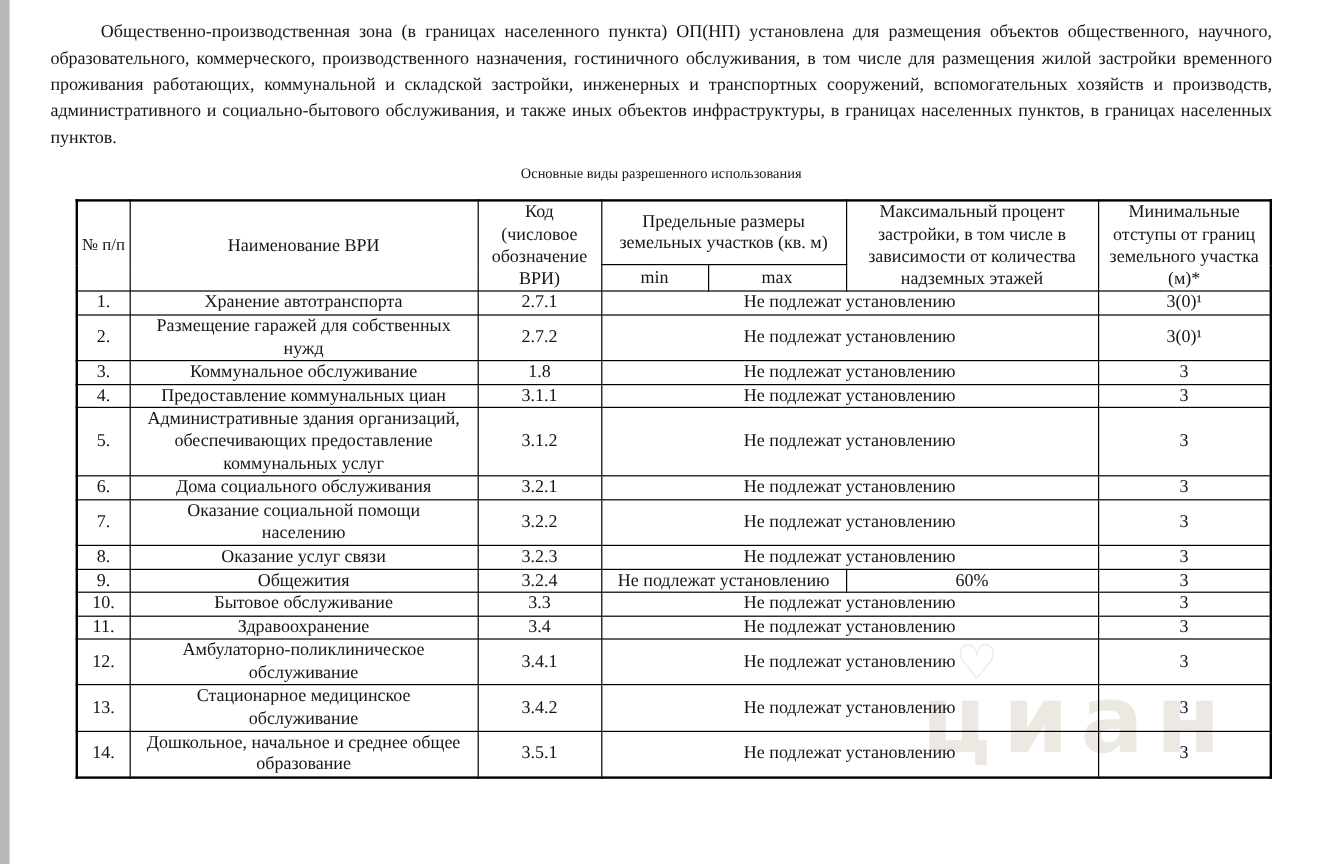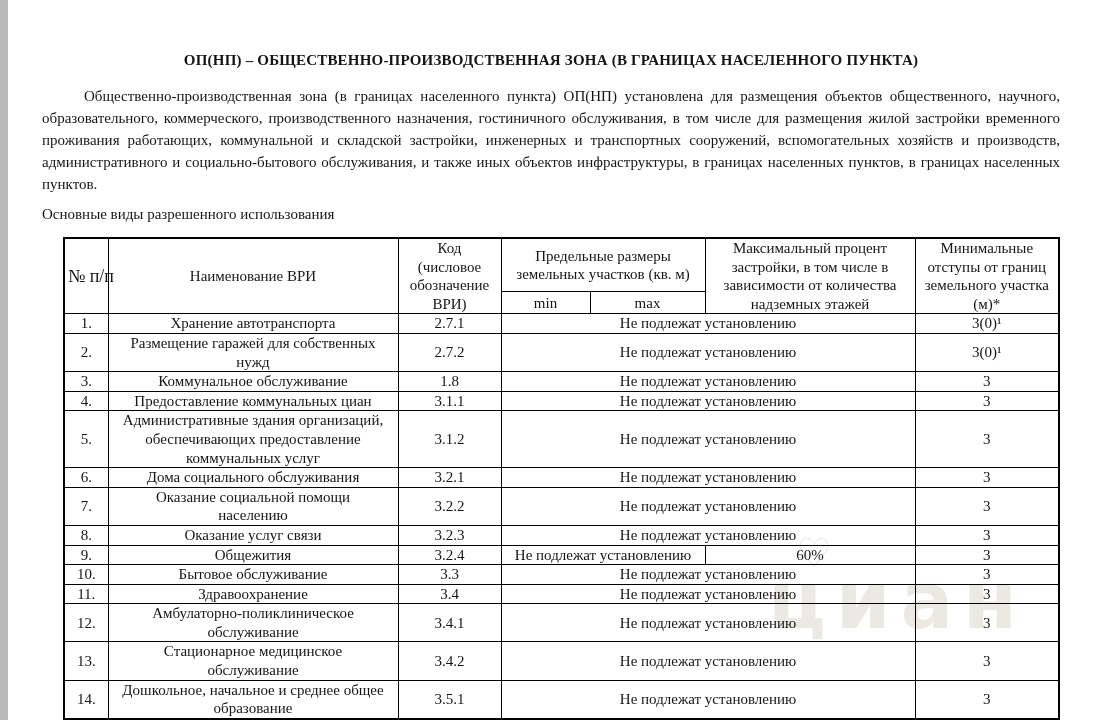--- a/index.html
+++ b/index.html
@@ -59,22 +59,22 @@
   .intro {
     margin-top: 16px;
     font-size: 15px;
     line-height: 22px;
     text-align: justify;
     text-indent: 42px;
   }
 
   .section-title {
     margin-top: 11px;
-    text-align: left;
-    font-size: 15px;
+    text-align: center;
+    font-size: 12px;
   }
 
   table.vri {
     margin-top: 14px;
     margin-left: 21px;
     border-collapse: collapse;
     table-layout: fixed;
     width: 995px;
     font-size: 15px;
     background: transparent;
@@ -86,35 +86,34 @@
     vertical-align: middle;
     font-weight: normal;
     line-height: 18.6px;
     padding: 0 3px;
   }
   .pre { white-space: pre-line; margin-top: 16px; }
   th.th-group { height: 48px; }
   tr.minmax-row th { height: 17px; }
   td.valign-top { vertical-align: top; }
   td.col-num-cell { white-space: nowrap; }
-  th.col-num-h { white-space: nowrap; font-size: 18px; padding: 0 1px; }
+  th.col-num-h { white-space: nowrap; font-size: 14px; padding: 0 1px; }
 </style>
 </head>
 <body>
 
 <div class="page">
   <div class="edge-strip"></div>
 
   <div class="watermark">
     <span class="heart">♡</span>
     <span>циан</span>
   </div>
 
   <div class="content">
-    <div class="doc-title">ОП(НП) – ОБЩЕСТВЕННО-ПРОИЗВОДСТВЕННАЯ ЗОНА (В ГРАНИЦАХ НАСЕЛЕННОГО ПУНКТА)</div>
 
     <p class="intro">Общественно-производственная зона (в границах населенного пункта) ОП(НП) установлена для размещения объектов общественного, научного, образовательного, коммерческого, производственного назначения, гостиничного обслуживания, в том числе для размещения жилой застройки временного проживания работающих, коммунальной и складской застройки, инженерных и транспортных сооружений, вспомогательных хозяйств и производств, административного и социально-бытового обслуживания, и также иных объектов инфраструктуры, в границах населенных пунктов, в границах населенных пунктов.</p>
 
     <div class="section-title">Основные виды разрешенного использования</div>
 
     <table class="vri">
       <colgroup>
         <col style="width:44px">
         <col style="width:290px">
         <col style="width:103px">

